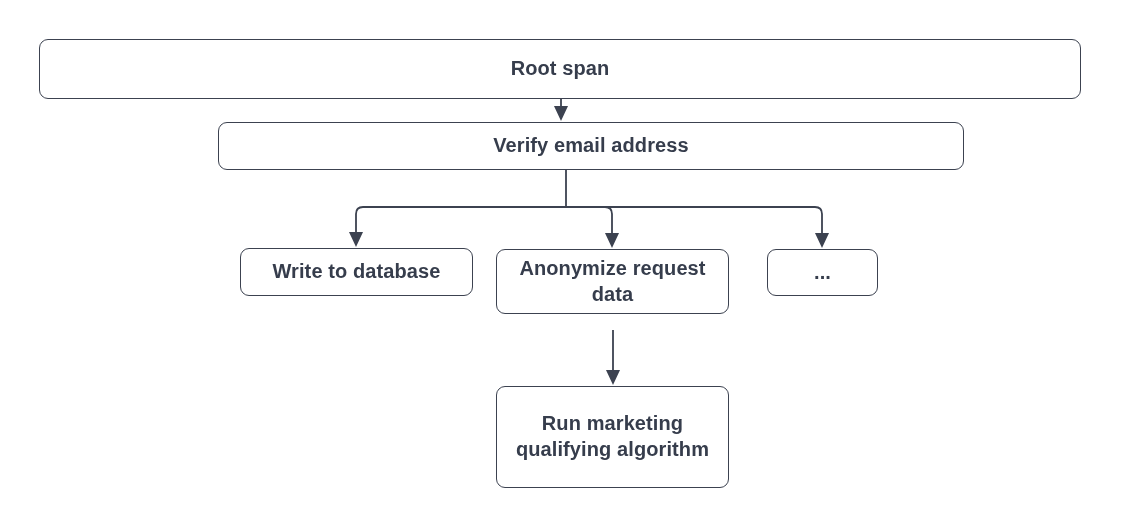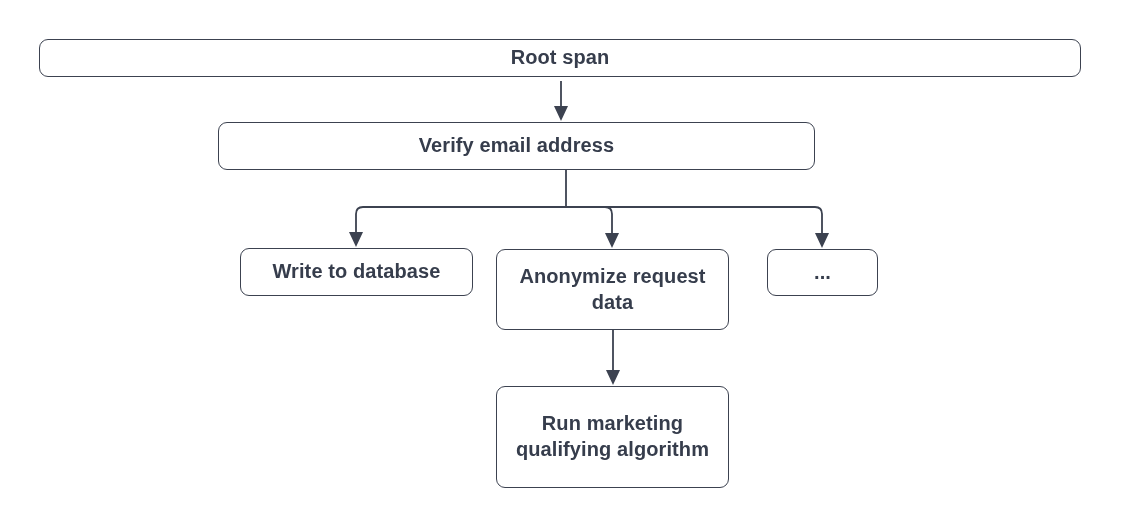--- a/index.html
+++ b/index.html
@@ -89,33 +89,33 @@
       <path class="edge-path" d="M 566,207 L 815,207 Q 822,207 822,214 L 822,234"></path>
       <polygon class="edge-head" points="815,233 829,233 822,248"></polygon>
     </g>
 
     <g>
       <path class="edge-path" d="M 613,330 L 613,371"></path>
       <polygon class="edge-head" points="606,370 620,370 613,385"></polygon>
     </g>
   </svg>
 
-  <div class="node" style="left:39px; top:39px; width:1042px; height:38px;">
+  <div class="node" style="left:39px; top:39px; width:1042px; height:60px;">
     <span class="node-label">Root span</span>
   </div>
 
-  <div class="node" style="left:218px; top:122px; width:597px; height:48px;border-radius:9px;">
+  <div class="node" style="left:218px; top:122px; width:746px; height:48px;border-radius:9px;">
     <span class="node-label">Verify email address</span>
   </div>
 
   <div class="node" style="left:240px; top:248px; width:233px; height:48px;justify-content:center;">
     <span class="node-label">Write to database</span>
   </div>
 
-  <div class="node" style="left:496px; top:249px; width:233px; height:81px;">
+  <div class="node" style="left:496px; top:249px; width:233px; height:65px;">
     <span class="node-label">Anonymize request data</span>
   </div>
 
   <div class="node" style="left:767px; top:249px; width:111px; height:47px;">
     <span class="node-label">...</span>
   </div>
 
   <div class="node" style="left:496px; top:386px; width:233px; height:102px;justify-content:flex-end;">
     <span class="node-label">Run marketing qualifying algorithm</span>
   </div>

